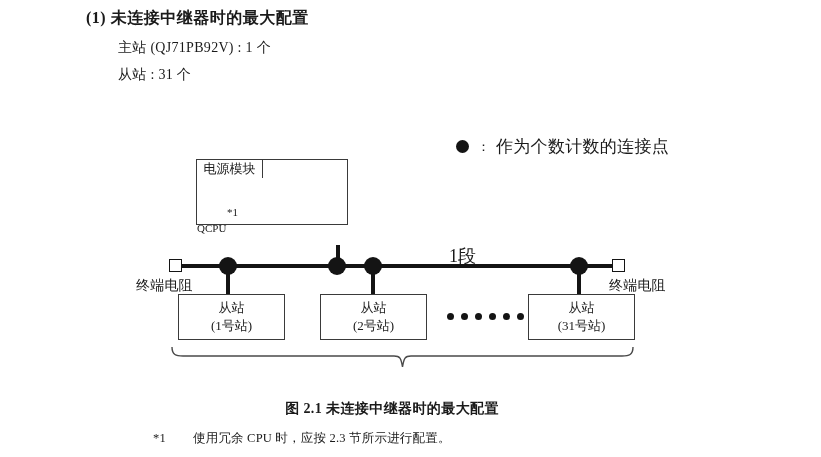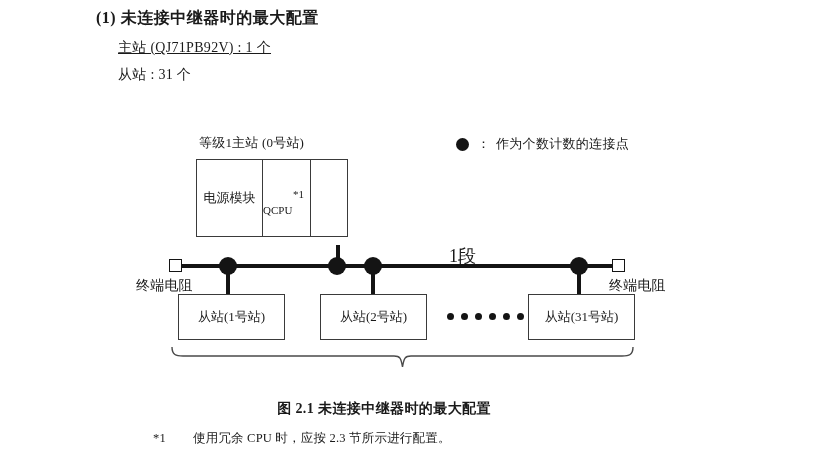--- a/index.html
+++ b/index.html
@@ -12,35 +12,35 @@
     height: 457px;
     position: relative;
     font-family: "Liberation Serif", "DejaVu Serif", serif;
     color: #1a1a1a;
     overflow: hidden;
   }
 
   
   .heading {
     position: absolute;
-    left: 96px;
+    left: 86px;
     top: 8px;
     font-size: 16px;
     font-weight: bold;
     letter-spacing: 0.5px;
     white-space: nowrap;
   }
   .sub-line {
     position: absolute;
     left: 118px;
     font-size: 14px;
     white-space: nowrap;
     letter-spacing: 0.3px;
   }
-  .sub-line.l1 { top: 39px; text-decoration: underline; }
+  .sub-line.l1 { top: 39px; }
   .sub-line.l2 { top: 66px; text-align: center; }
 
   
   .diagram {
     position: absolute;
     left: 0;
     top: 0;
     width: 821px;
     height: 457px;
   }
@@ -59,44 +59,45 @@
     height: 13px;
     border-radius: 50%;
     background: #141414;
     display: inline-block;
   }
   .legend-colon {
     font-size: 13px;
     margin: 0 6px 0 8px;
   }
   .legend-text {
-    font-size: 13px;
+    font-size: 17px;
     letter-spacing: 0.3px;
   }
 
   
   .master-label {
     position: absolute;
     left: 199px;
     top: 134px;
     font-size: 13px;
     white-space: nowrap;
     letter-spacing: 0.2px;
   }
 
   
   .module-box {
     position: absolute;
     left: 196px;
     top: 159px;
     width: 152px;
-    height: 78px;
+    height: 66px;
     border: 1.3px solid #3a3a3a;
     box-sizing: border-box;
     display: flex;
+    flex-direction: column;
   }
   .module-cell {
     position: relative;
     box-sizing: border-box;
     display: flex;
     align-items: center;
     justify-content: center;
     font-size: 13px;
   }
   .cell-power {
@@ -198,21 +199,21 @@
 
   
   .slave-box {
     position: absolute;
     top: 294px;
     width: 107px;
     height: 46px;
     border: 1.3px solid #3a3a3a;
     box-sizing: border-box;
     display: flex;
-    flex-direction: row;
+    flex-direction: column;
     align-items: center;
     justify-content: center;
     font-size: 13px;
     line-height: 1.35;
     background: #ffffff;
   }
 
   
   .ellipsis {
     position: absolute;
@@ -241,20 +242,21 @@
   
   .fig-caption {
     position: absolute;
     left: 0;
     top: 400px;
     width: 768px;
     text-align: center;
     font-size: 14px;
     font-weight: bold;
     letter-spacing: 0.4px;
+    padding-left: 8px;
   }
 
   
   .footnote {
     position: absolute;
     left: 109px;
     top: 430px;
     font-size: 12.5px;
     white-space: nowrap;
     letter-spacing: 0.2px;
@@ -276,21 +278,20 @@
 <div class="sub-line l2">从站 : 31 个</div>
 
 <div class="diagram">
 
   <div class="legend">
     <span class="legend-dot"></span>
     <span class="legend-colon">：</span>
     <span class="legend-text">作为个数计数的连接点</span>
   </div>
 
-  <div class="master-label">等级1主站 (0号站)</div>
 
   <div class="module-box">
     <div class="module-cell cell-power">
       <span>电源模块</span>
     </div>
     <div class="module-cell cell-cpu">
       <span class="fn-mark">*1</span>
       <span class="cpu-txt">QCPU</span>
     </div>
   </div>

